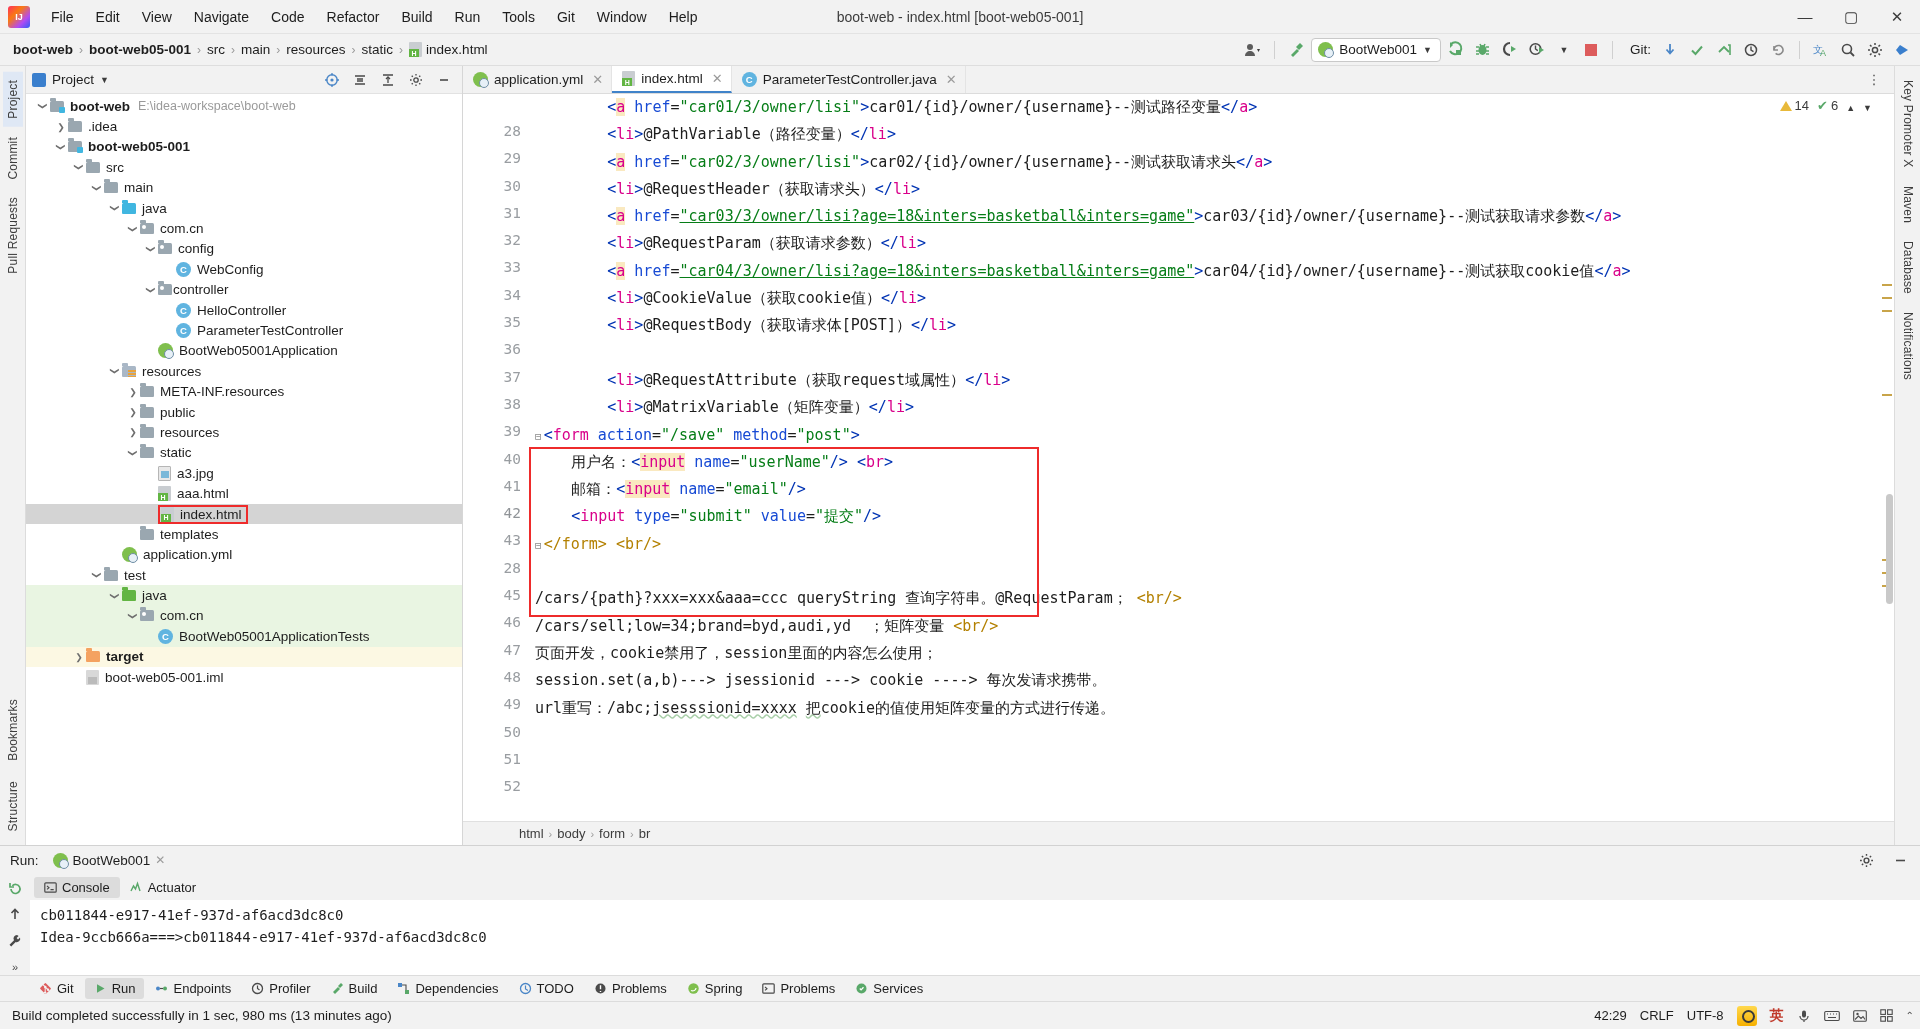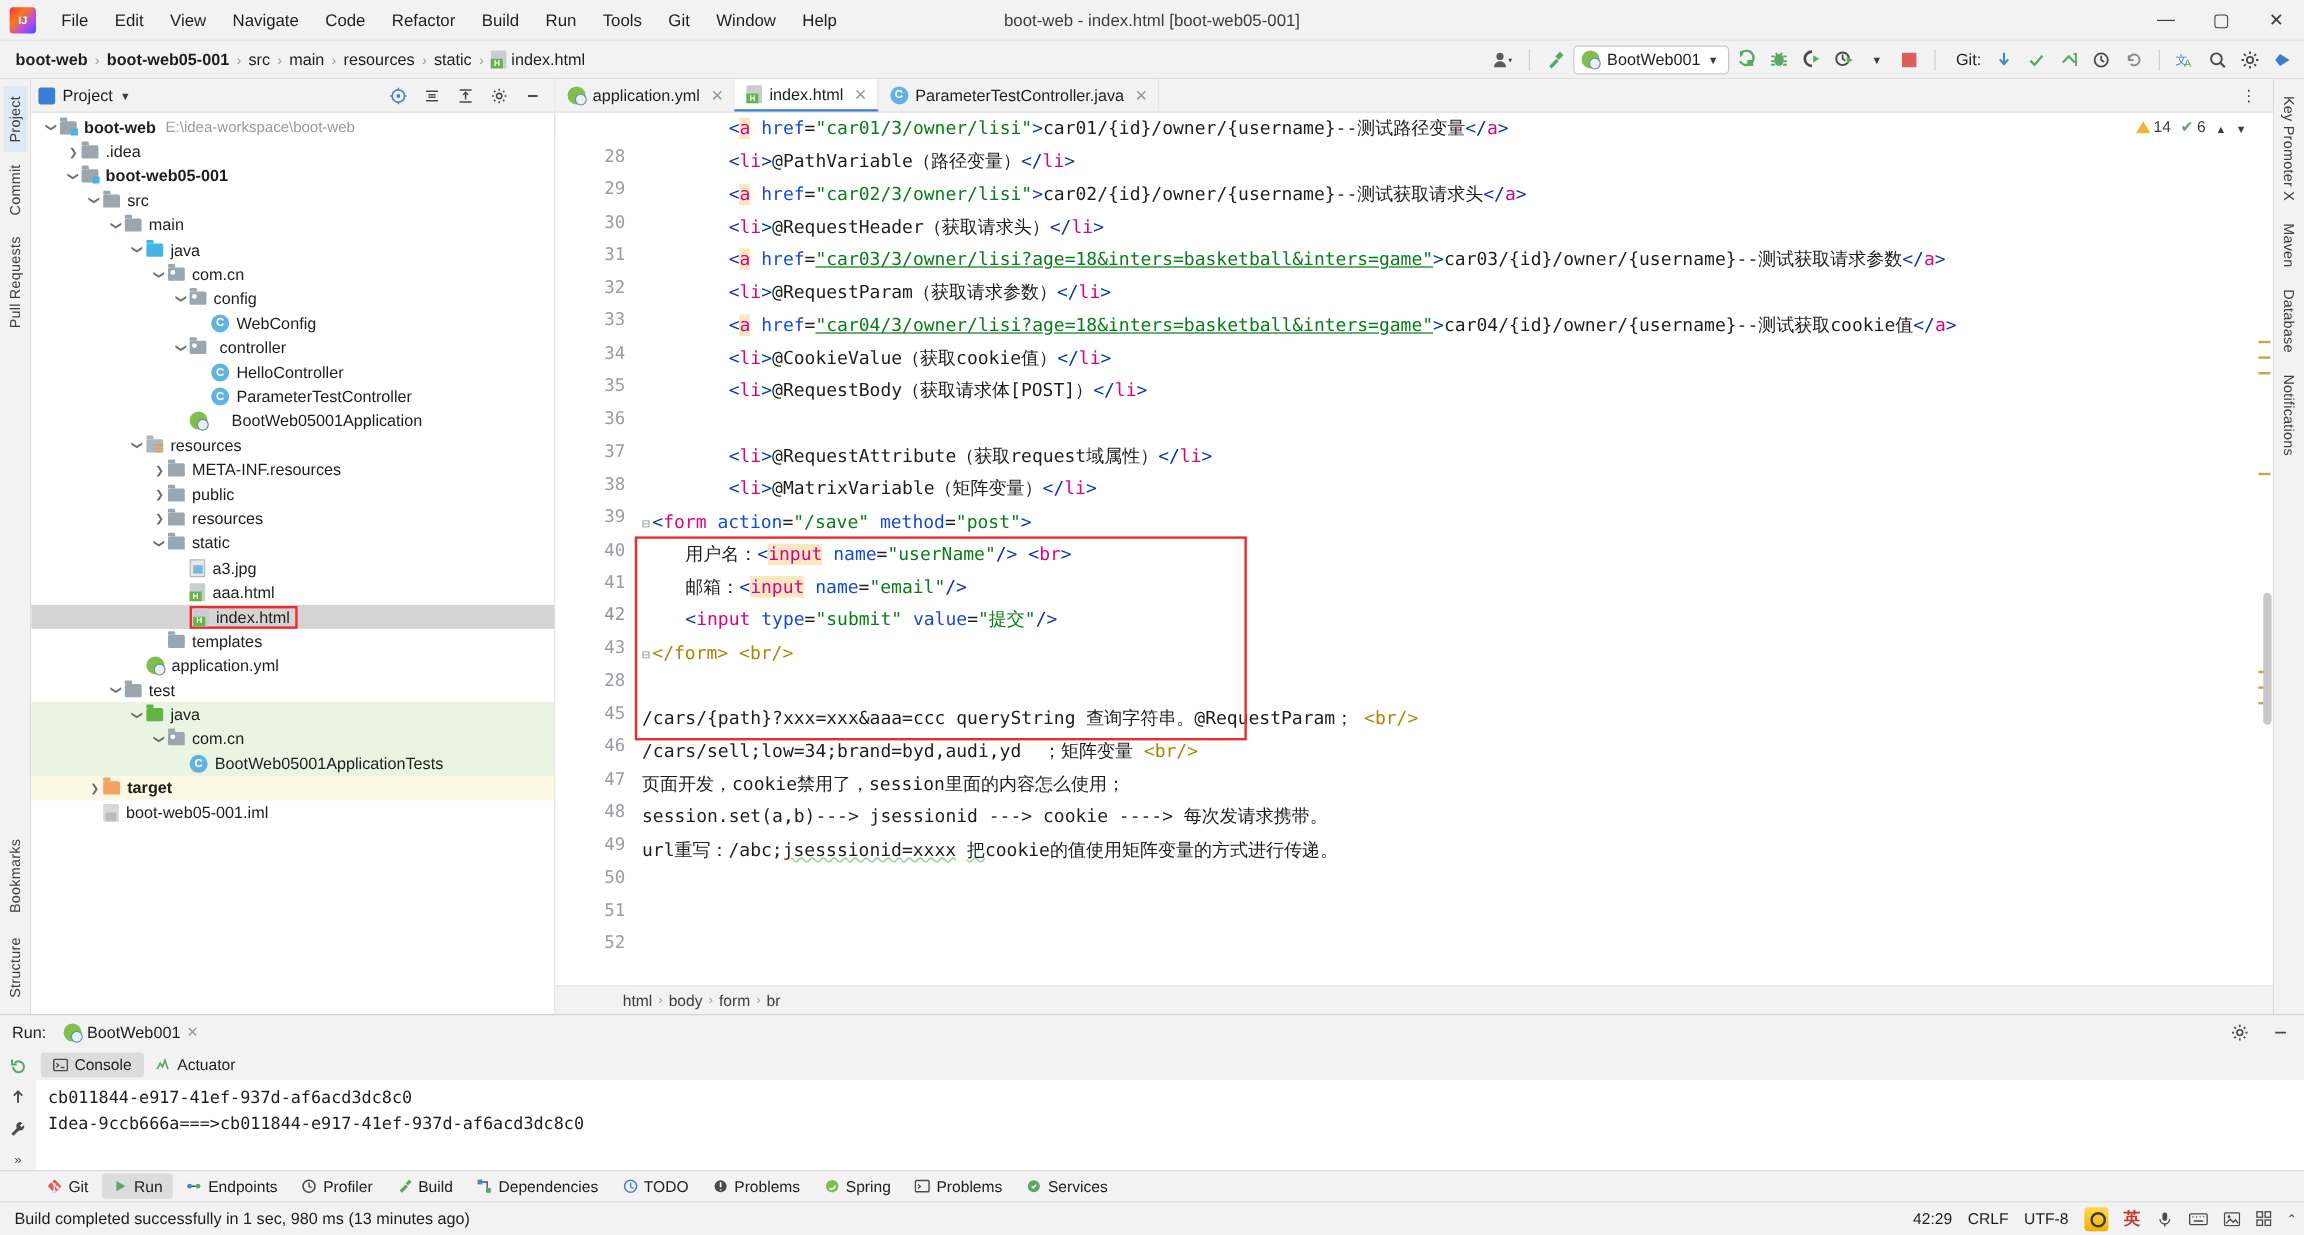--- a/index.html
+++ b/index.html
@@ -468,39 +468,39 @@
           <div class="trow">
             <span style="width:136px;flex:0 0 136px"></span>
             <span class="chev none" style="">·</span>
             <span class="cicon">C</span>
             <span class="tlabel" style="margin-left:6px">WebConfig</span>
           </div>
           <div class="trow">
             <span style="width:118px;flex:0 0 118px"></span>
             <span class="chev" style="transform:rotate(90deg)">❯</span>
             <span class="fold pkg"></span>
-            <span class="tlabel" style="margin-left:11px">controller</span>
+            <span class="tlabel" style="margin-left:1px">controller</span>
           </div>
           <div class="trow">
             <span style="width:136px;flex:0 0 136px"></span>
             <span class="chev none" style="">·</span>
             <span class="cicon">C</span>
             <span class="tlabel" style="margin-left:6px">HelloController</span>
           </div>
           <div class="trow">
             <span style="width:136px;flex:0 0 136px"></span>
             <span class="chev none" style="">·</span>
             <span class="cicon">C</span>
             <span class="tlabel" style="margin-left:6px">ParameterTestController</span>
           </div>
           <div class="trow">
             <span style="width:118px;flex:0 0 118px"></span>
             <span class="chev none" style="">·</span>
             <span class="spring"></span>
-            <span class="tlabel" style="margin-left:20px">BootWeb05001Application</span>
+            <span class="tlabel" style="margin-left:6px">BootWeb05001Application</span>
           </div>
           <div class="trow">
             <span style="width:82px;flex:0 0 82px"></span>
             <span class="chev" style="transform:rotate(90deg)">❯</span>
             <span class="fold res"></span>
             <span class="tlabel" style="margin-left:6px">resources</span>
           </div>
           <div class="trow">
             <span style="width:100px;flex:0 0 100px"></span>
             <span class="chev" style="">❯</span>

